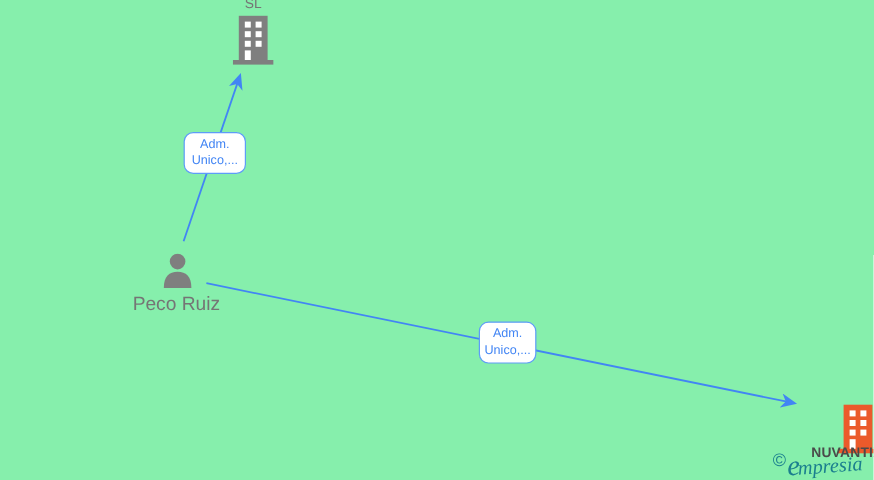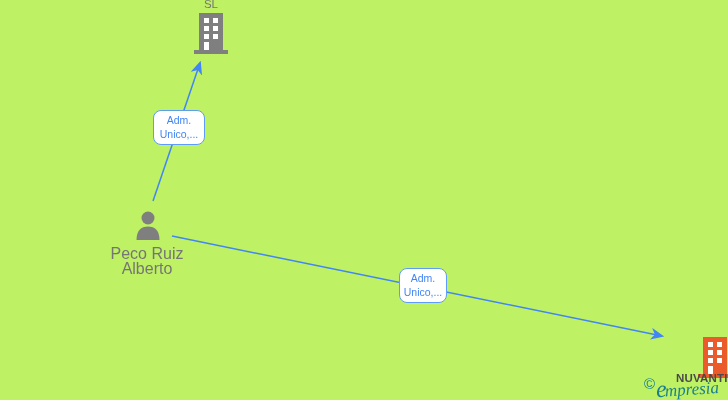--- a/index.html
+++ b/index.html
@@ -6,21 +6,21 @@
     margin: 0;
     padding: 0;
     background: #ffffff;
     font-family: "Liberation Sans", sans-serif;
   }
   #viewport {
     position: relative;
     width: 728px;
     height: 400px;
     overflow: hidden;
-    background: #bef264;
+    background: #86efac;
   }
   #edges-layer {
     position: absolute;
     left: 0; top: 0;
     width: 728px; height: 400px;
     z-index: 1;
   }
   .node {
     position: absolute;
     z-index: 2;
@@ -143,21 +143,20 @@
   <div class="node" id="person-icon">
     <span>
       <svg width="30" height="29" viewBox="0 0 30 29">
         <circle cx="15" cy="7" r="6.5" fill="#7f7f7f"></circle>
         <path d="M3.5,29 C3.5,19.5 8,15.5 15,15.5 C22,15.5 26.5,19.5 26.5,29 Z" fill="#7f7f7f"></path>
       </svg>
     </span>
   </div>
   <div class="node-label person-label">
     <div>Peco Ruiz</div>
-    <div>Alberto</div>
   </div>
 
   <div class="node" id="company-bottom-icon">
     <span>
       <svg width="34" height="41" viewBox="0 0 34 41">
         <rect x="5" y="0" width="24" height="38" fill="#eb5a2b"></rect>
         <rect x="0" y="37" width="34" height="4" fill="#eb5a2b"></rect>
         <rect x="10" y="5" width="5" height="5" fill="#ffffff"></rect>
         <rect x="19" y="5" width="5" height="5" fill="#ffffff"></rect>
         <rect x="10" y="13" width="5" height="5" fill="#ffffff"></rect>

